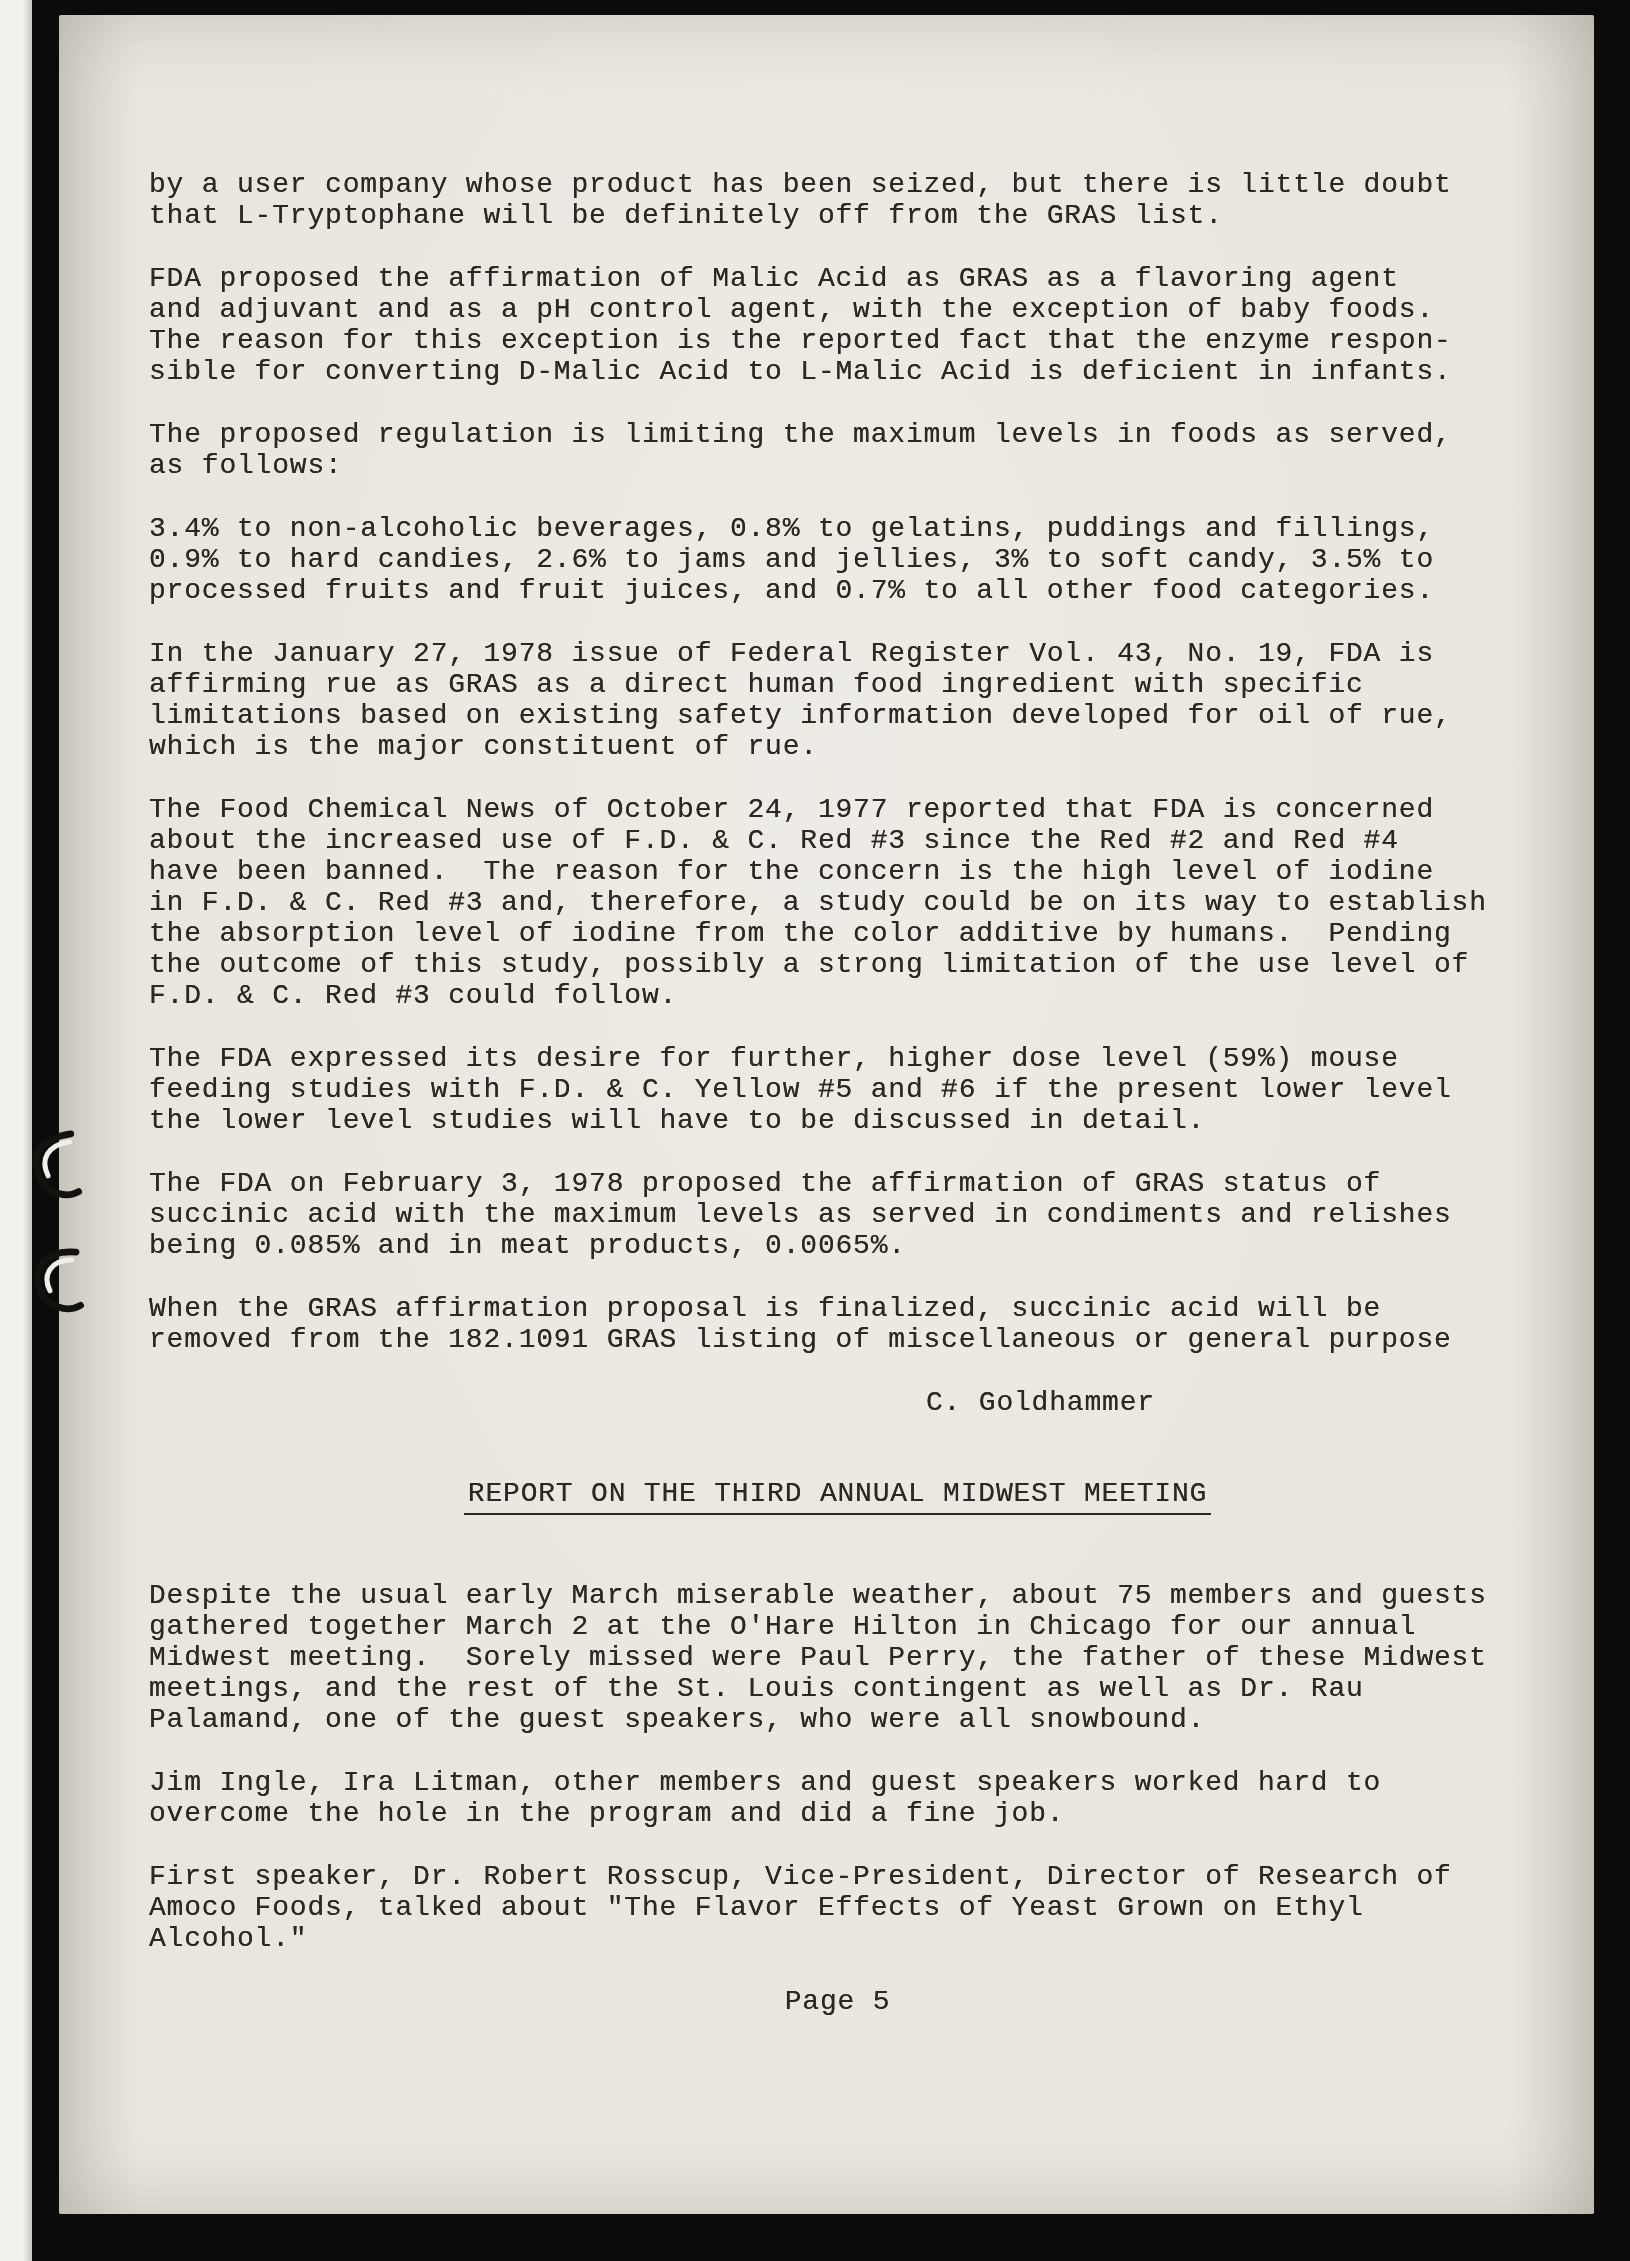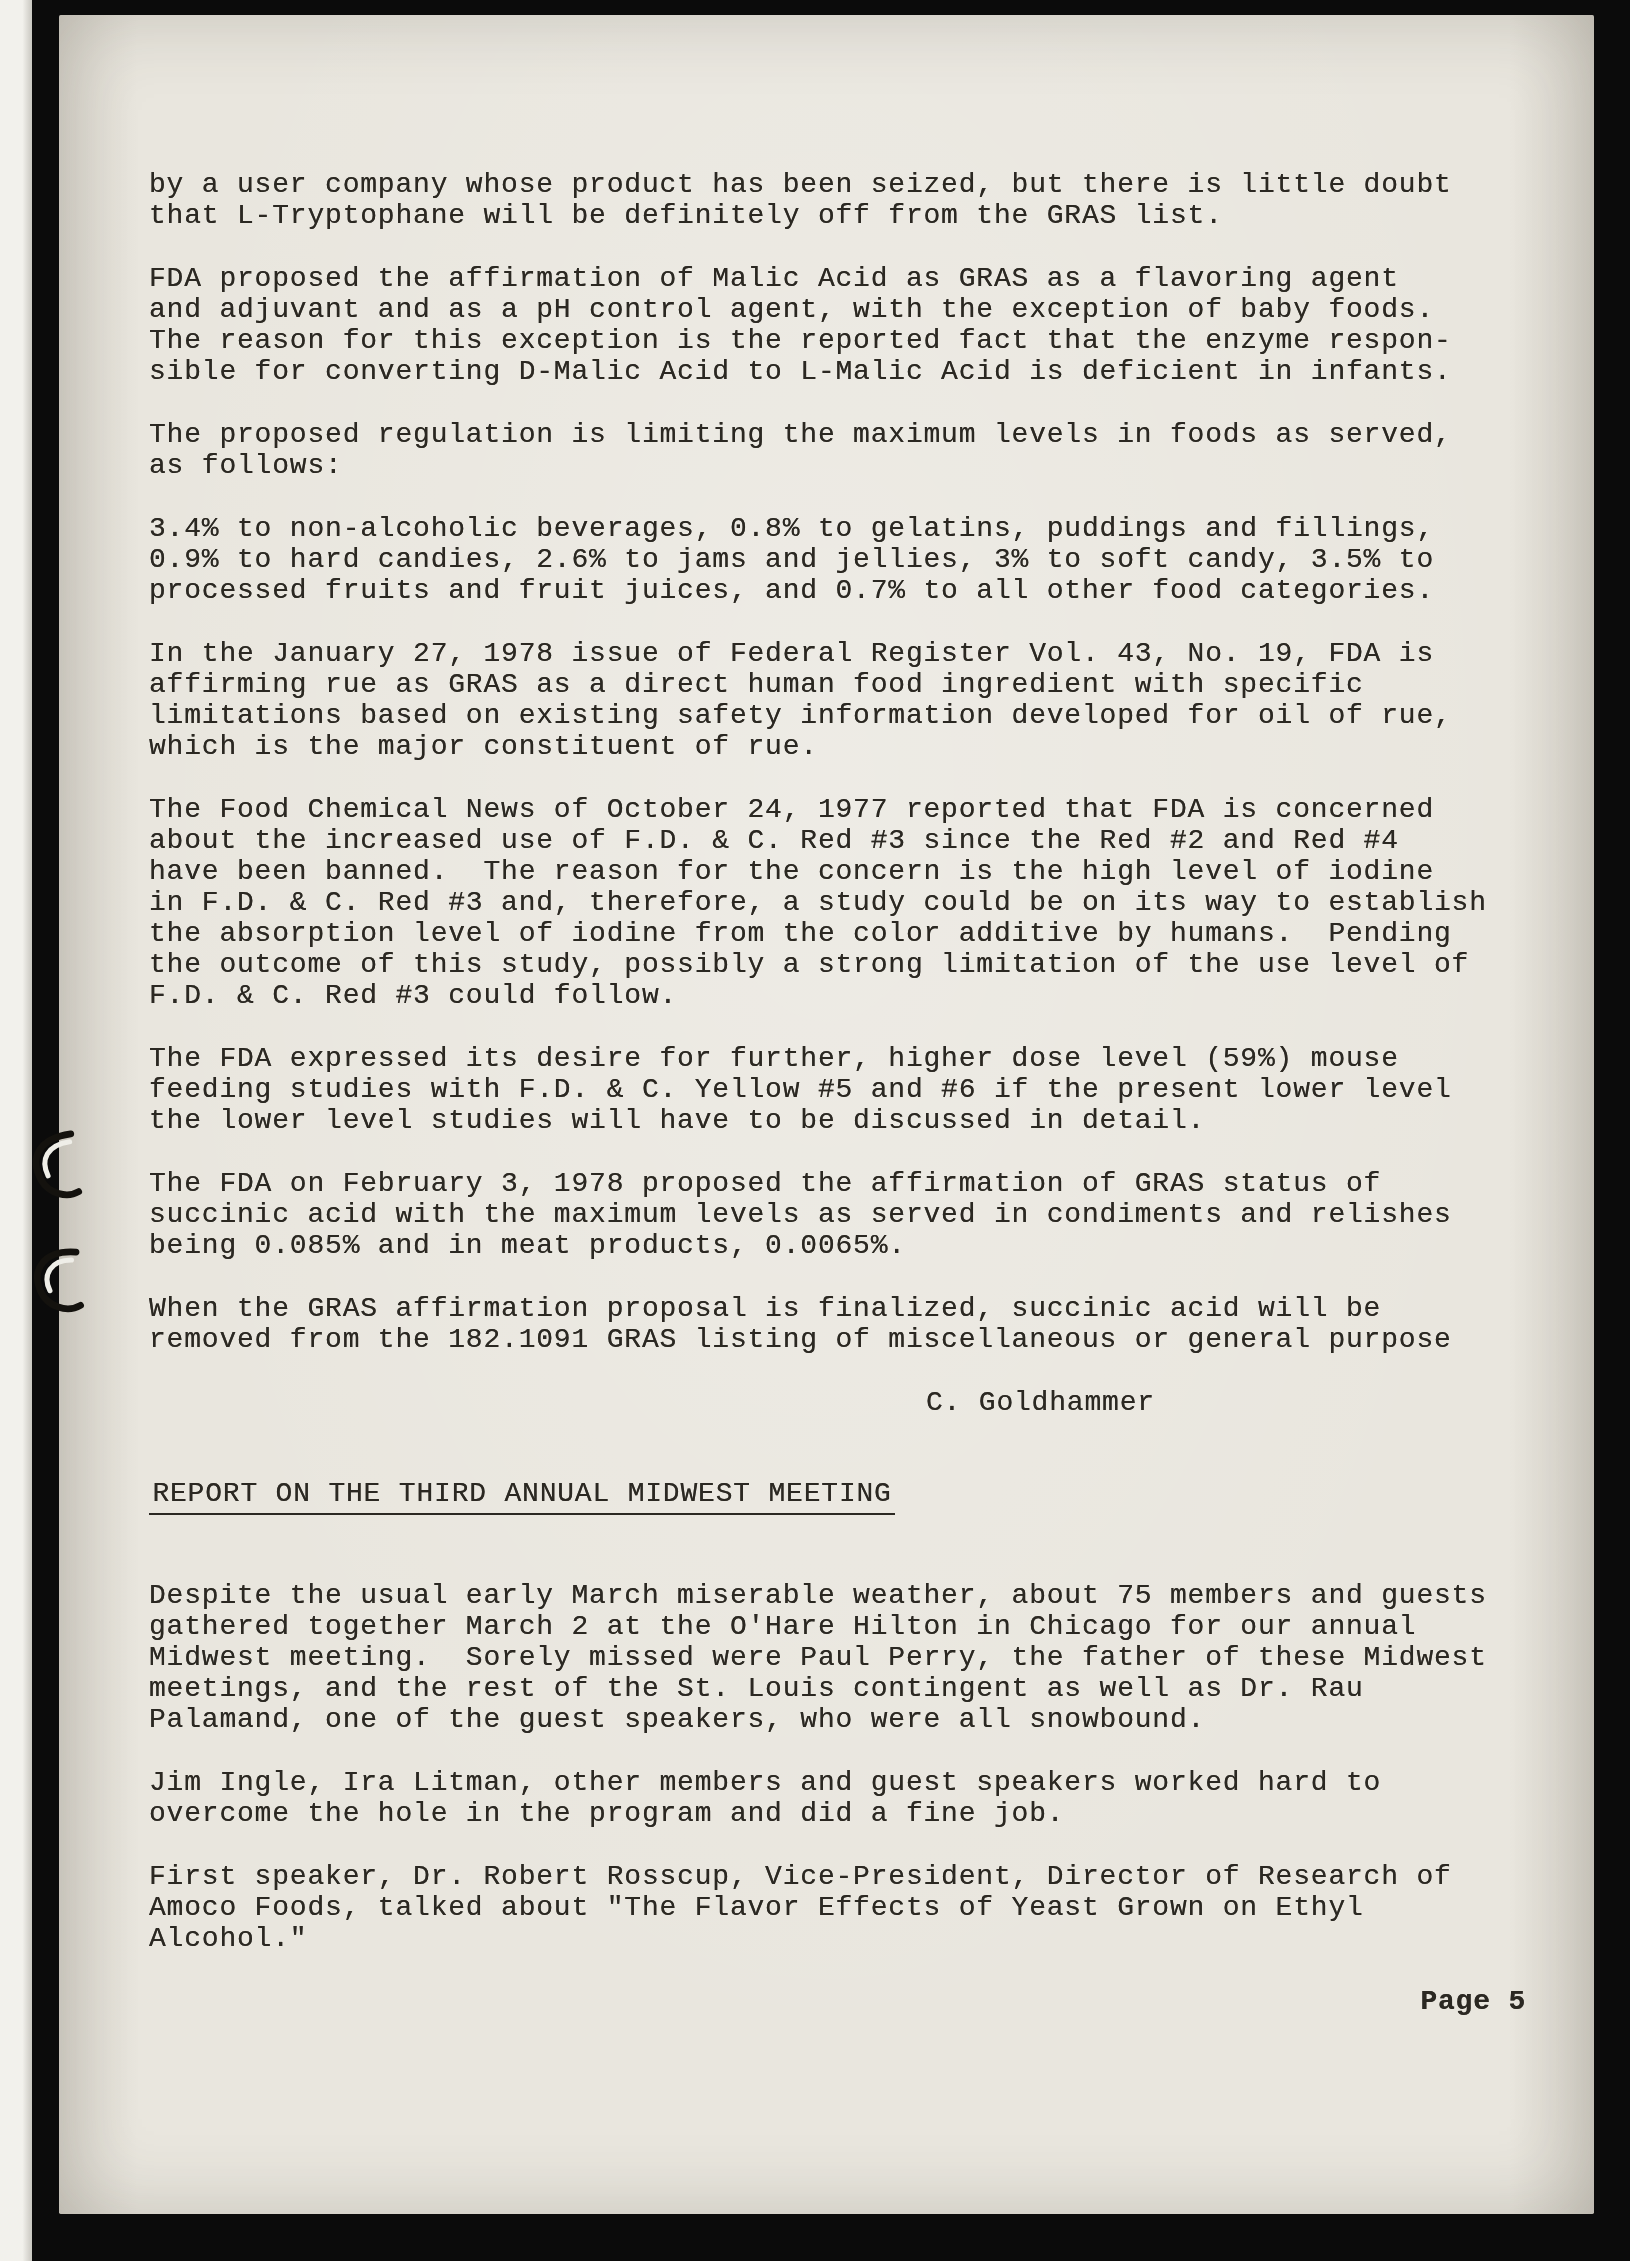--- a/index.html
+++ b/index.html
@@ -44,33 +44,33 @@
     text-shadow: 0 0 0.4px rgba(43,40,34,0.75);
   }
   .para { margin: 0 0 32px 0; }
   .line { white-space: pre; }
   .signature {
     margin: 0 0 0 777px;
     white-space: pre;
   }
   .heading-wrap {
     margin: 60px 0 65px 0;
+    text-align: center;
     text-decoration: underline;
   }
   .heading {
     display: inline-block;
     border-bottom: 2.3px solid var(--ink);
     padding: 0 3.4px 4.5px 3.4px;
     white-space: pre;
   }
   .page-footer {
     margin-top: 28px;
-    text-align: right;
+    text-align: center;
     white-space: pre;
-    font-weight: bold;
   }
   .binding {
     position: absolute;
     z-index: 3;
   }
   .binding-1 { left: 21.5px; top: 1128px; }
   .binding-2 { left: 25px; top: 1244px; }
 </style>
 </head>
 <body>

